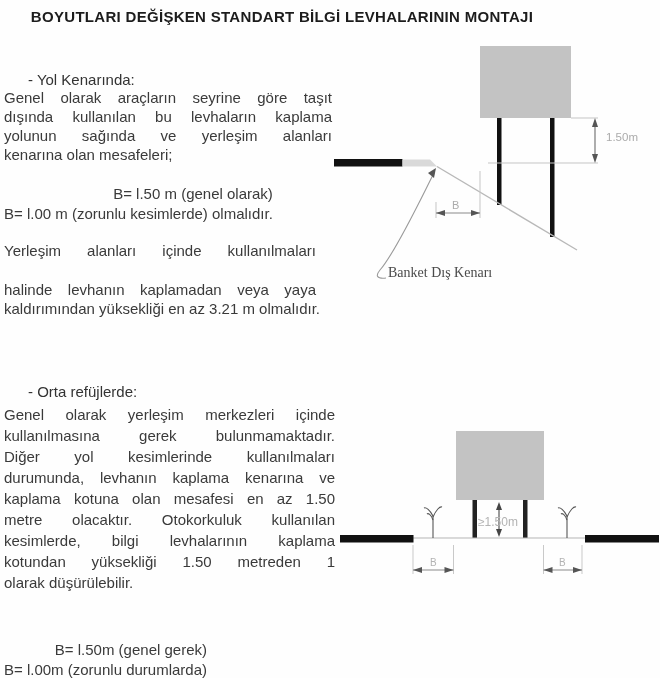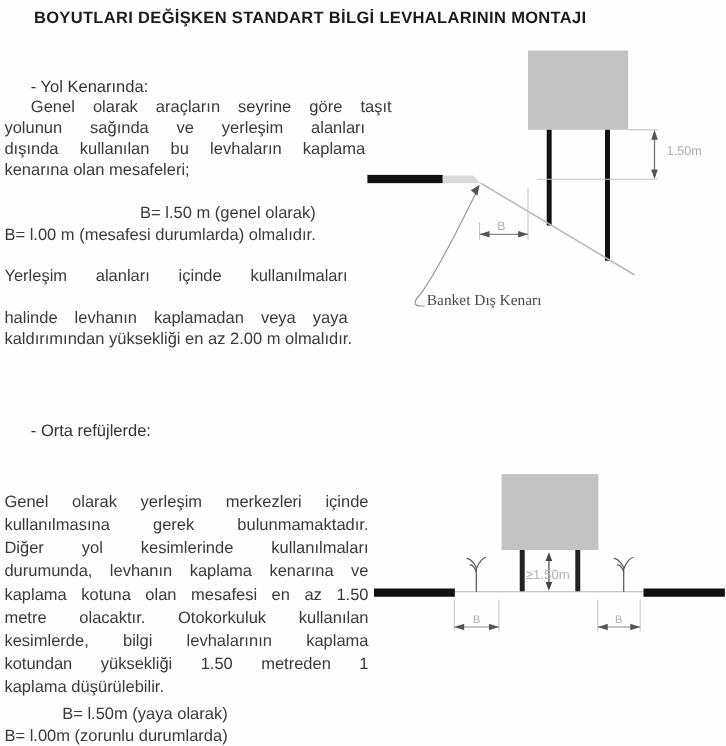--- a/index.html
+++ b/index.html
@@ -26,53 +26,53 @@
 </head>
 <body>
 
 <div id="page">
 
   <div id="title" class="abs">BOYUTLARI DEĞİŞKEN STANDART BİLGİ LEVHALARININ MONTAJI</div>
 
   <div class="abs heading" style="top:55px;left:28px;margin-top:16px;">- Yol Kenarında:</div>
 
   <div id="para1" class="abs para" style="top:88px;left:4px;width:420px;">
-      <div class="ln just" style="width: 328px; margin-left: 24px;">Genel olarak araçların seyrine göre taşıt</div>
+      <div class="ln just" style="width: 328px;">Genel olarak araçların seyrine göre taşıt</div>
+      <div class="ln just" style="width: 328px;">dışında kullanılan bu levhaların kaplama</div>
       <div class="ln just" style="width: 328px;">yolunun sağında ve yerleşim alanları</div>
-      <div class="ln just" style="width: 328px;">dışında kullanılan bu levhaların kaplama</div>
       <div class="ln">kenarına olan mesafeleri;</div>
     </div>
 
   <div class="abs bvals" style="top:184px;left:4px;">
       <div class="ln">B= l.50 m (genel olarak)</div>
-      <div class="ln">B= l.00 m (mesafesi durumlarda) olmalıdır.</div>
+      <div class="ln">B= l.00 m (zorunlu kesimlerde) olmalıdır.</div>
     </div>
 
   <div id="para2" class="abs para" style="top:241px;left:4px;width:430px;">
       <div class="ln just" style="width: 312px;">Yerleşim alanları içinde kullanılmaları</div>
       <div class="ln just" style="width: 312px; margin-top: 20px;">halinde levhanın kaplamadan veya yaya</div>
-      <div class="ln">kaldırımından yüksekliği en az 2.00 m olmalıdır.</div>
+      <div class="ln">kaldırımından yüksekliği en az 3.21 m olmalıdır.</div>
     </div>
 
   <div class="abs heading" style="top:383px;left:28px;">- Orta refüjlerde:</div>
 
-  <div id="para3" class="abs para" style="top:446px;left:4px;width:430px;">
+  <div id="para3" class="abs para" style="top:404px;left:4px;width:430px;">
       <div class="ln just" style="width: 331px;">Genel olarak yerleşim merkezleri içinde</div>
       <div class="ln just" style="width: 331px;">kullanılmasına gerek bulunmamaktadır.</div>
       <div class="ln just" style="width: 331px;">Diğer yol kesimlerinde kullanılmaları</div>
       <div class="ln just" style="width: 331px;">durumunda, levhanın kaplama kenarına ve</div>
       <div class="ln just" style="width: 331px;">kaplama kotuna olan mesafesi en az 1.50</div>
       <div class="ln just" style="width: 331px;">metre olacaktır. Otokorkuluk kullanılan</div>
       <div class="ln just" style="width: 331px;">kesimlerde, bilgi levhalarının kaplama</div>
       <div class="ln just" style="width: 331px;">kotundan yüksekliği 1.50 metreden 1</div>
-      <div class="ln">kaplama düşürülebilir.</div>
+      <div class="ln">olarak düşürülebilir.</div>
     </div>
 
   <div class="abs bvals" style="top:640px;left:4px;">
-      <div class="ln">B= l.50m (yaya olarak)</div>
+      <div class="ln">B= l.50m (genel gerek)</div>
       <div class="ln">B= l.00m (zorunlu durumlarda)</div>
     </div>
 
   <svg class="abs" style="top:40px;left:330px;" width="330" height="250" viewBox="0 0 330 250">
 
     <rect x="150" y="6" width="91" height="72" fill="#c3c3c3"></rect>
 
     <rect x="167" y="78" width="4.5" height="87" fill="#111"></rect>
     <rect x="220" y="78" width="4.5" height="119" fill="#111"></rect>
 

